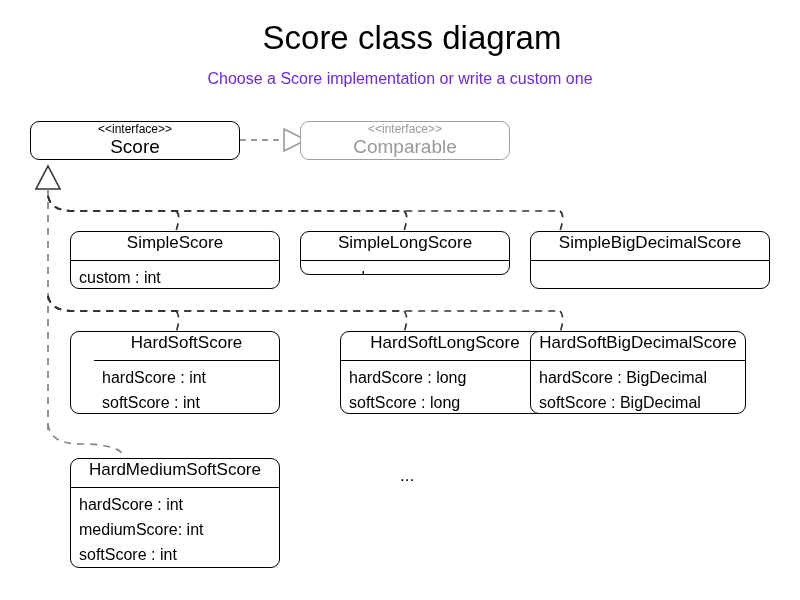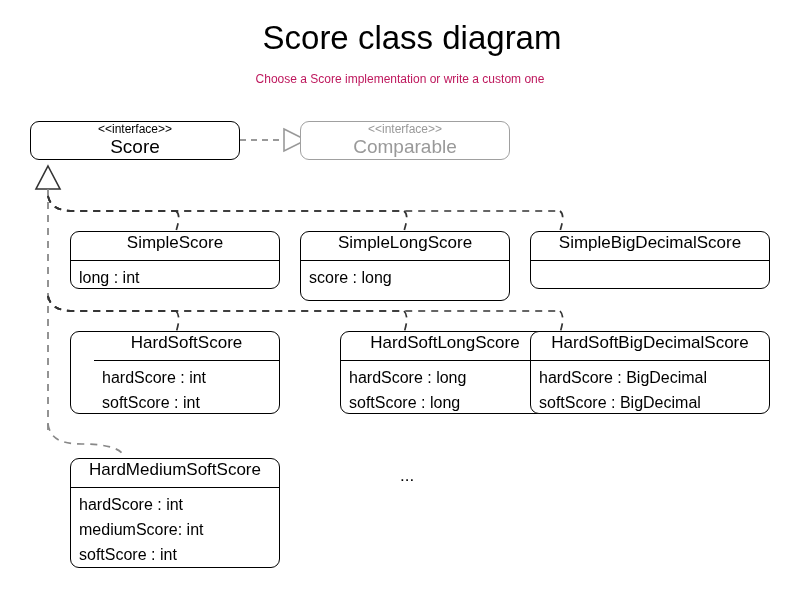--- a/index.html
+++ b/index.html
@@ -39,23 +39,23 @@
     font-weight: normal;
     color: #000;
     margin-left: 12px;
   }
   .diagram-subtitle {
     position: absolute;
     left: 0;
     top: 69px;
     width: 800px;
     text-align: center;
-    font-size: 12px;
+    font-size: 16px;
     line-height: 20px;
-    color: #be185d;
+    color: #6d28d9;
   }
 
   
   .uml-node {
     position: absolute;
     box-sizing: border-box;
     border: 1px solid #000;
     border-radius: 9px;
     background: #fff;
     overflow: hidden;
@@ -168,25 +168,25 @@
   <div class="uml-node iface muted" style="left:300px; top:121px; width:210px; height:39px;">
     <div class="stereotype">&lt;&lt;interface&gt;&gt;</div>
     <div class="node-name">Comparable</div>
   </div>
 
   <div class="uml-node uml-class" style="left:70px; top:231px; width:210px; height:58px;">
     <div class="class-header">
       <span class="node-name">SimpleScore</span>
     </div>
     <div class="class-attrs">
-      <div class="attr-row">long : int</div>
-    </div>
-  </div>
-
-  <div class="uml-node uml-class" style="left:300px; top:231px; width:210px; height:70px;">
+      <div class="attr-row">custom : int</div>
+    </div>
+  </div>
+
+  <div class="uml-node uml-class" style="left:300px; top:231px; width:210px; height:44px;">
     <div class="class-header">
       <span class="node-name">SimpleLongScore</span>
     </div>
     <div class="class-attrs">
       <div class="attr-row">score : long</div>
     </div>
   </div>
 
   <div class="uml-node uml-class" style="left:530px; top:231px; width:240px; height:58px;">
     <div class="class-header">
@@ -207,21 +207,21 @@
   <div class="uml-node uml-class" style="left:300px; top:331px; width:210px; height:83px;margin-left:40px;">
     <div class="class-header">
       <span class="node-name">HardSoftLongScore</span>
     </div>
     <div class="class-attrs">
       <div class="attr-row">hardScore : long</div>
       <div class="attr-row">softScore : long</div>
     </div>
   </div>
 
-  <div class="uml-node uml-class" style="left:530px; top:331px; width:240px; height:83px;">
+  <div class="uml-node uml-class" style="left:530px; top:331px; width:216px; height:83px;">
     <div class="class-header">
       <span class="node-name">HardSoftBigDecimalScore</span>
     </div>
     <div class="class-attrs">
       <div class="attr-row">hardScore : BigDecimal</div>
       <div class="attr-row">softScore : BigDecimal</div>
     </div>
   </div>
 
   <div class="uml-node uml-class" style="left:70px; top:458px; width:210px; height:110px;">

